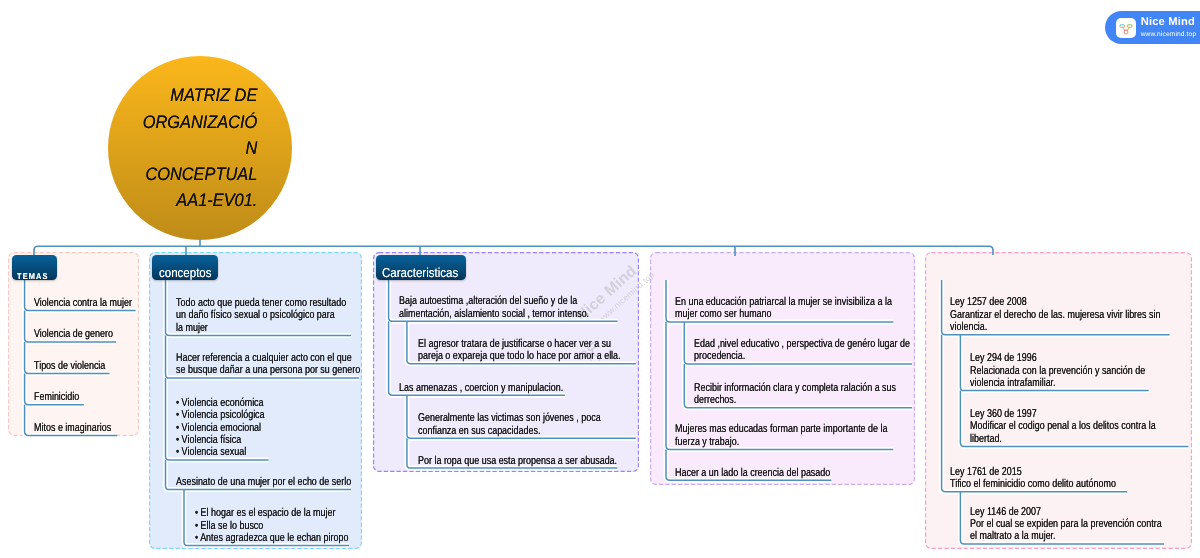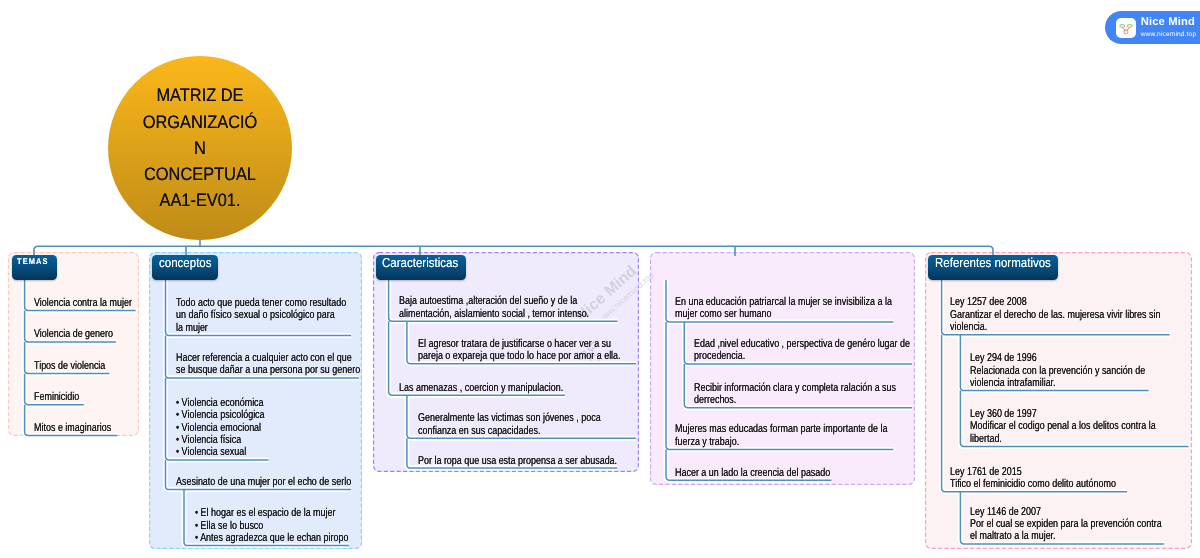--- a/index.html
+++ b/index.html
@@ -5,34 +5,34 @@
 <style>
   html,body{margin:0;padding:0;}
   *{-webkit-font-smoothing:antialiased;text-rendering:geometricPrecision;}
   body{width:1200px;height:558px;background:#ffffff;
        font-family:"Liberation Sans",sans-serif;overflow:hidden;position:relative;}
   #stage{position:absolute;left:0;top:0;width:1200px;height:558px;}
 
   
   .root-node{position:absolute;z-index:5;border-radius:50%;
     background:linear-gradient(180deg,#fbb71b 0%,#bf8c18 100%);
-    display:flex;align-items:center;justify-content:center;text-align:center;}
+    display:flex;align-items:center;justify-content:center;text-align:right;font-style:italic;}
   .root-node .label{color:#121212;font-size:18px;line-height:26.3px;
     padding:0;white-space:pre;transform:scaleX(.91) translateZ(0);
     text-shadow:0 0 .35px rgba(0,0,0,.9);}
 
   
   svg.conn{position:absolute;left:0;top:0;width:1200px;height:558px;overflow:visible;
            pointer-events:none;z-index:3;}
 
   
   .panel{position:absolute;border-radius:6px;box-sizing:border-box;z-index:1;}
   .panel-title{position:absolute;z-index:5;border-radius:4.5px;color:#ffffff;
      background:linear-gradient(180deg,#07609b 0%,#065c93 14%,#053f68 82%,#04335a 100%);
-     display:flex;align-items:flex-start;box-sizing:border-box;
+     display:flex;align-items:flex-end;box-sizing:border-box;
      box-shadow:0 1px 2px rgba(0,0,0,.25);}
   .panel-title span{display:block;transform:scaleX(.886) translateZ(0);
      transform-origin:0 50%;white-space:pre;text-shadow:0 0 .35px rgba(255,255,255,.75);}
 
   .node-text{position:absolute;z-index:4;color:#1a1a1a;font-size:11.4px;line-height:12.35px;
      white-space:pre;box-sizing:border-box;transform:scaleX(.786) translateZ(0);
      text-shadow:0 0 .42px rgba(0,0,0,.92);
      transform-origin:0 0;}
 
   
@@ -223,23 +223,20 @@
       <path d="M960.4 491.8 V540.3 Q960.4 544.0 964.1 544.0 H1164.1"></path>
     </g>
     <g stroke="#5190bb" stroke-width="1.5" fill="none">
       <path d="M941.6 280.0 V331.0 Q941.6 334.7 945.3 334.7 H1169.6"></path>
       <path d="M941.6 334.7 V488.1 Q941.6 491.8 945.3 491.8 H1127.0"></path>
       <path d="M960.4 334.7 V386.9 Q960.4 390.6 964.1 390.6 H1148.6"></path>
       <path d="M960.4 390.6 V442.7 Q960.4 446.4 964.1 446.4 H1188.4"></path>
       <path d="M960.4 491.8 V540.3 Q960.4 544.0 964.1 544.0 H1164.1"></path>
     </g>
   </svg>
-  <div class="panel-title" style="left:928px;top:255px;width:130px;height:25px;padding-left:6.9px;">
-    <span style="font-size:13px;letter-spacing:0px;">Referentes normativos</span>
-  </div>
   <div class="node-text" style="left:950px;top:296.4px;">Ley 1257 dee 2008
 Garantizar el derecho de las. mujeresa vivir libres sin
 violencia.</div>
   <div class="node-text" style="left:970px;top:352.3px;">Ley 294 de 1996
 Relacionada con la prevención y sanción de
 violencia intrafamiliar.</div>
   <div class="node-text" style="left:970px;top:408.1px;">Ley 360 de 1997
 Modificar el codigo penal a los delitos contra la
 libertad.</div>
   <div class="node-text" style="left:950px;top:465.8px;">Ley 1761 de 2015

